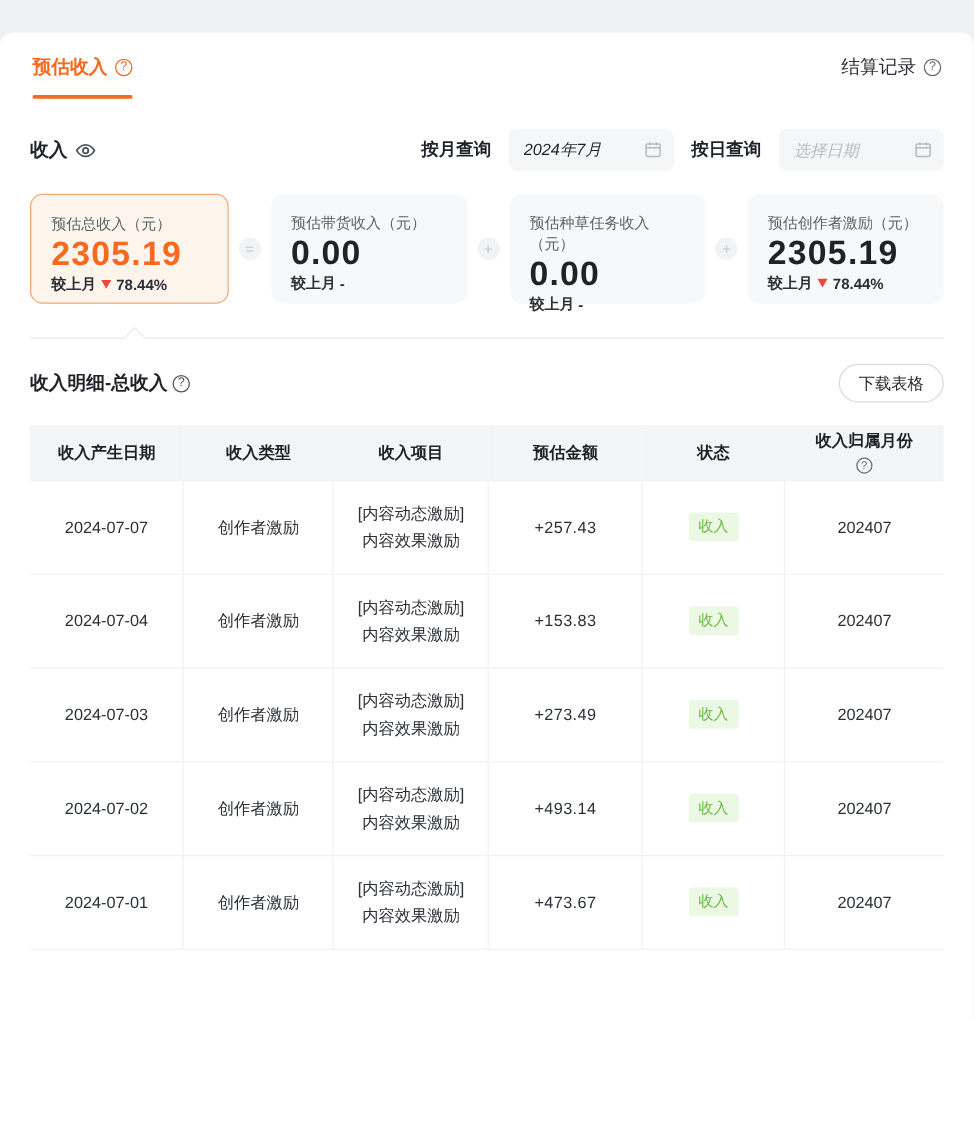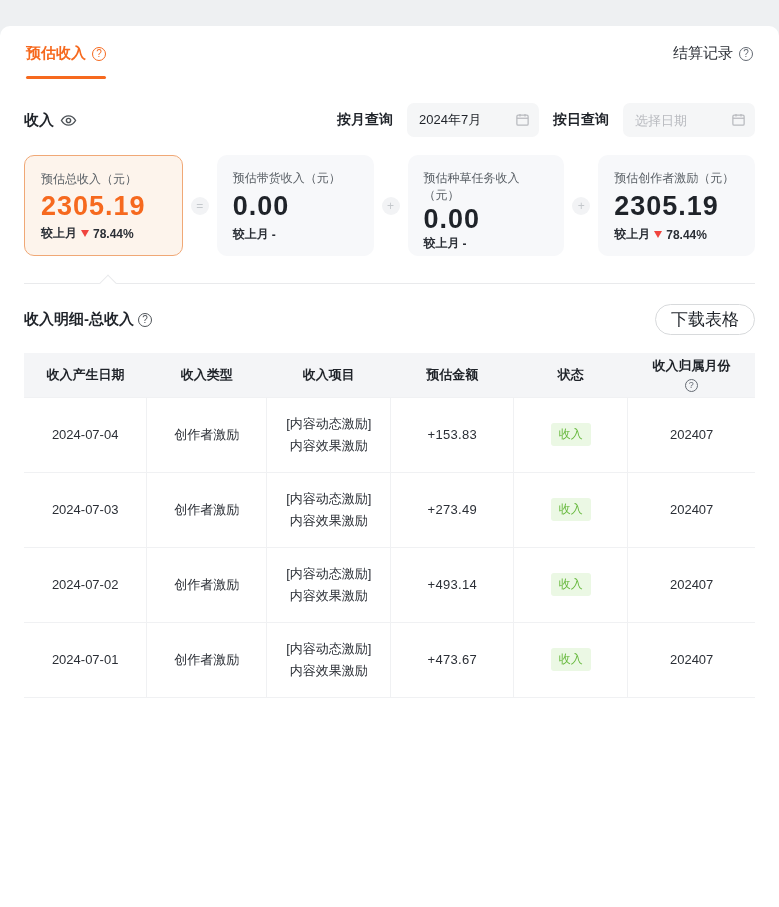--- a/index.html
+++ b/index.html
@@ -41,30 +41,30 @@
   .income-title { display: flex; align-items: center; gap: 6px; font-size: 15px; font-weight: 700; }
   .eye { display: inline-flex; }
   .query-controls { margin-left: auto; display: flex; align-items: center; gap: 14px; }
   .query-label { font-size: 14px; font-weight: 700; }
   .date-input {
     position: relative; display: flex; align-items: center;
     background: #f5f6f7; border-radius: 7px; height: 34px; padding: 0 30px 0 12px;
   }
   .date-input input {
     border: none; outline: none; background: transparent; width: 90px;
-    font-size: 13px; color: #1f2329; font-family: inherit;
+    font-size: 13px; color: #1f2329; font-family: inherit; font-style: italic;
   }
   .date-input input::placeholder { color: #b8babf; }
   .date-input .cal { position: absolute; right: 9px; top: 9px; }
 
   
   .cards-row { display: flex; align-items: stretch; margin-top: 18px; }
   .card {
     flex: 1; border-radius: 10px; background: #f7f8fa;
-    padding: 15px 16px 13px; height: 101px;
+    padding: 15px 16px 13px; height: 88px;
     display: flex; flex-direction: column; justify-content: space-between;
   }
   .card.highlight { background: #fdf4ec; border: 1.5px solid #f0a876; }
   .card-label { font-size: 12px; color: #5a6066; }
   .card-value { font-size: 27px; font-weight: 700; letter-spacing: 1px; color: #1f2329; }
   .card.highlight .card-value { color: #f6691e; }
   .card-compare { font-size: 12px; color: #2b2f36; display: flex; align-items: center; gap: 3px; font-weight: 600; }
   .tri-down {
     display: inline-block; width: 0; height: 0; margin: 0 1px;
     border-left: 4.5px solid transparent; border-right: 4.5px solid transparent;
@@ -85,21 +85,21 @@
     background: #fff; border-left: 1px solid #e9eaec; border-top: 1px solid #e9eaec;
     transform: rotate(45deg);
   }
 
   
   .section-row { display: flex; align-items: center; margin-top: 20px; }
   .section-title { display: flex; align-items: center; gap: 4px; font-size: 15px; font-weight: 700; }
   .section-title .qmark { color: #4e5358; }
   .download-btn {
     margin-left: auto; background: #fff; border: 1px solid #d8dadc;
-    border-radius: 16px; height: 31px; padding: 0 15px; font-size: 17px;
+    border-radius: 16px; height: 31px; padding: 0 15px; font-size: 13px;
     color: #1f2329; font-family: inherit; cursor: pointer;
   }
 
   
   table { width: 100%; border-collapse: collapse; margin-top: 18px; table-layout: fixed; }
   thead th {
     background: #f4f5f7; height: 44px; font-size: 13px; font-weight: 700;
     color: #1f2329; text-align: center;
   }
   thead th .th-wrap { display: inline-flex; align-items: center; gap: 4px; flex-direction: column; }
@@ -247,20 +247,33 @@
         <th>状态</th>
         <th>
           <span class="th-wrap">
             <span>收入归属月份</span>
             <span class="qmark">?</span>
           </span>
         </th>
       </tr>
     </thead>
     <tbody>
+  <tr>
+    <td>2024-07-07</td>
+    <td>创作者激励</td>
+    <td>
+      <div class="proj-line">[内容动态激励]</div>
+      <div class="proj-line">内容效果激励</div>
+    </td>
+    <td class="amount-cell">+257.43</td>
+    <td>
+      <span class="status-badge">收入</span>
+    </td>
+    <td>202407</td>
+  </tr>
 
 
 
   <tr>
     <td>2024-07-04</td>
     <td>创作者激励</td>
     <td>
       <div class="proj-line">[内容动态激励]</div>
       <div class="proj-line">内容效果激励</div>
     </td>

